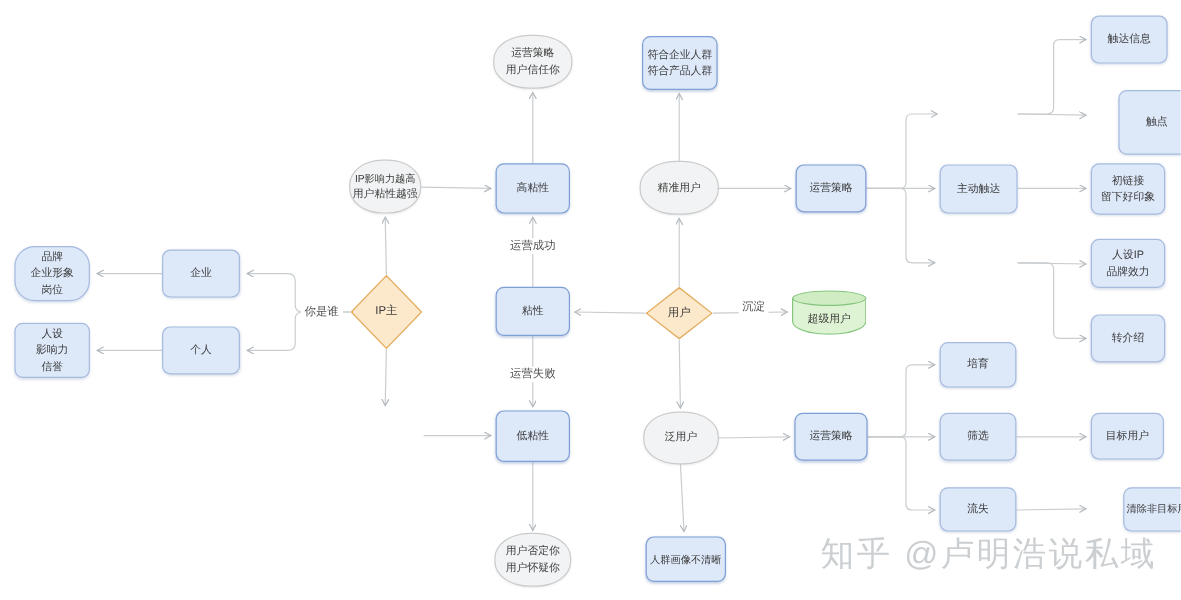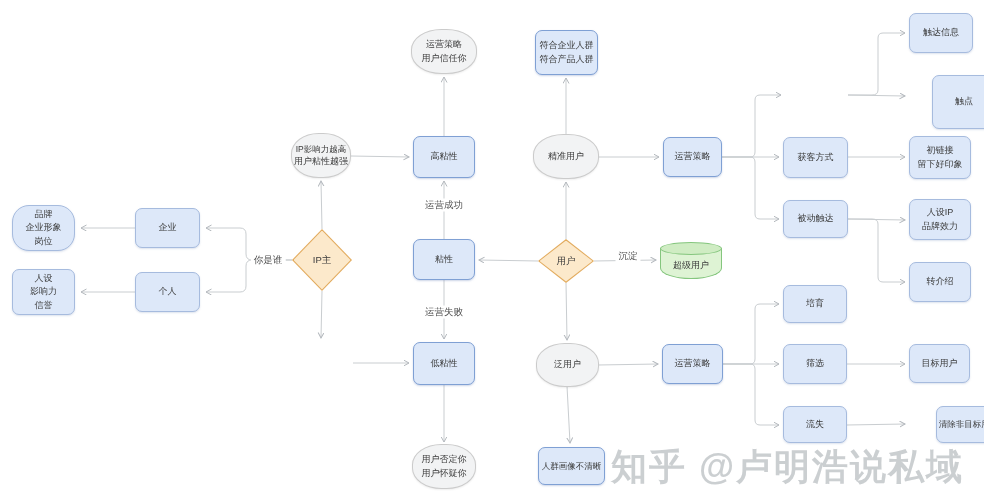--- a/index.html
+++ b/index.html
@@ -31,21 +31,21 @@
            background:var(--cyl-top-fill);border:1px solid var(--cyl-border);border-radius:50%;z-index:1;}
   .cyl-body{position:absolute;left:0;right:0;top:6px;bottom:0;box-sizing:border-box;
             background:var(--cyl-fill);border:1px solid var(--cyl-border);border-top:none;
             border-radius:0 0 31px 31px / 0 0 11px 11px;}
   .cyl-label{position:absolute;left:0;right:0;top:11px;bottom:0;display:flex;align-items:center;justify-content:center;z-index:2;}
 
   .edge-label{position:absolute;transform:translate(-50%,-50%);background:#fff;padding:0 3px;
               font-size:9.5px;color:#4e4e4e;white-space:nowrap;z-index:3;}
 
   .watermark{position:absolute;top:443px;right:20px;z-index:0;
-             font-size:36px;font-weight:bold;letter-spacing:2px;color:var(--watermark);opacity:.85;}
+             font-size:28px;font-weight:normal;letter-spacing:2px;color:var(--watermark);opacity:.85;}
 </style>
 </head>
 <body>
 
 <div id="canvas">
 
   <div class="watermark">知乎 @卢明浩说私域</div>
 
   <svg id="edges" width="984" height="500" viewBox="0 0 984 500">
     <defs>
@@ -205,26 +205,21 @@
           <span class="line">运营策略</span>
         </div>
       </div>
       <div class="node rect c-blue-strong" style="left: 662px; top: 344px; width: 61px; height: 40px;">
         <div class="label">
           <span class="line">运营策略</span>
         </div>
       </div>
       <div class="node rect c-blue" style="left: 783px; top: 137px; width: 65px; height: 41px;">
         <div class="label">
-          <span class="line">获客方式</span>
-        </div>
-      </div>
-      <div class="node rect c-blue" style="left: 783px; top: 200px; width: 65px; height: 38px;">
-        <div class="label">
-          <span class="line">被动触达</span>
+          <span class="line">主动触达</span>
         </div>
       </div>
       <div class="node rect c-blue" style="left: 783px; top: 285px; width: 64px; height: 38px;">
         <div class="label">
           <span class="line">培育</span>
         </div>
       </div>
       <div class="node rect c-blue" style="left: 783px; top: 344px; width: 64px; height: 40px;">
         <div class="label">
           <span class="line">筛选</span>

